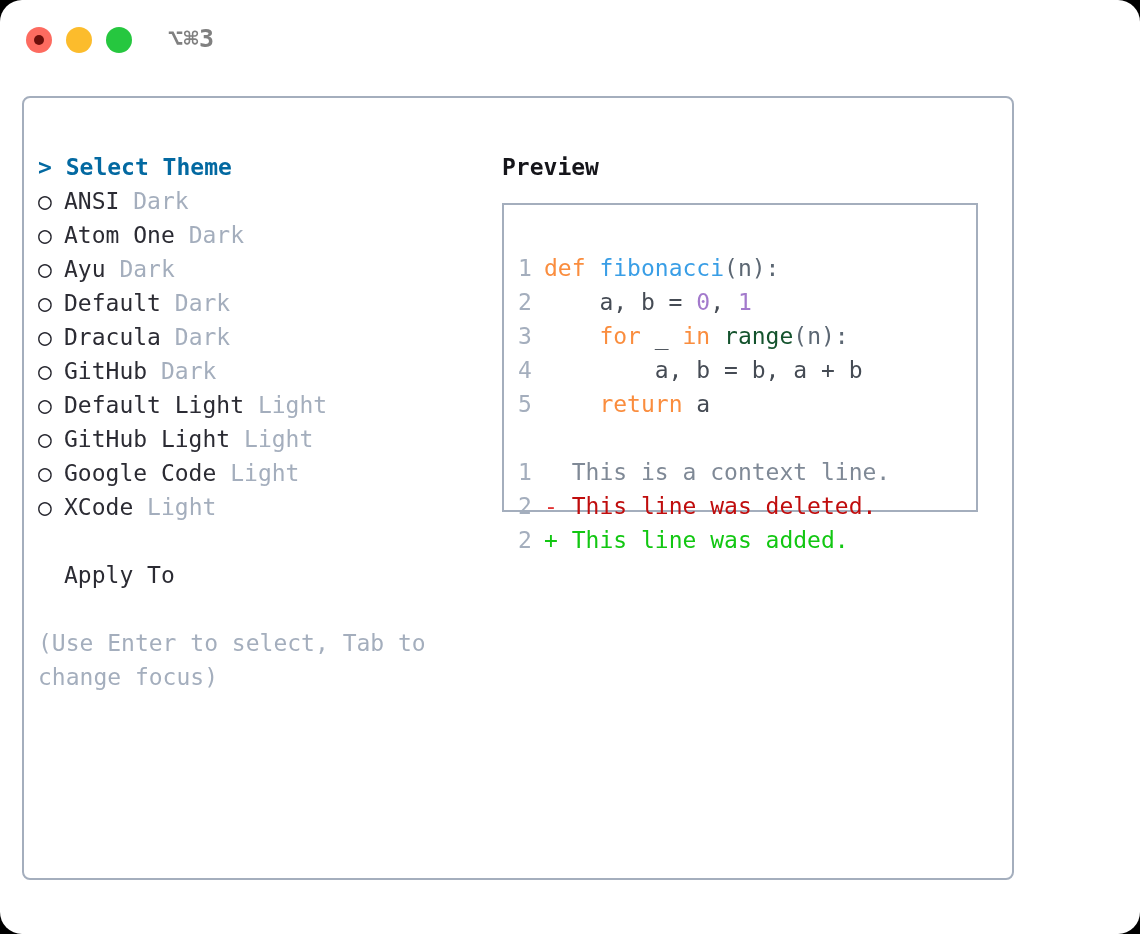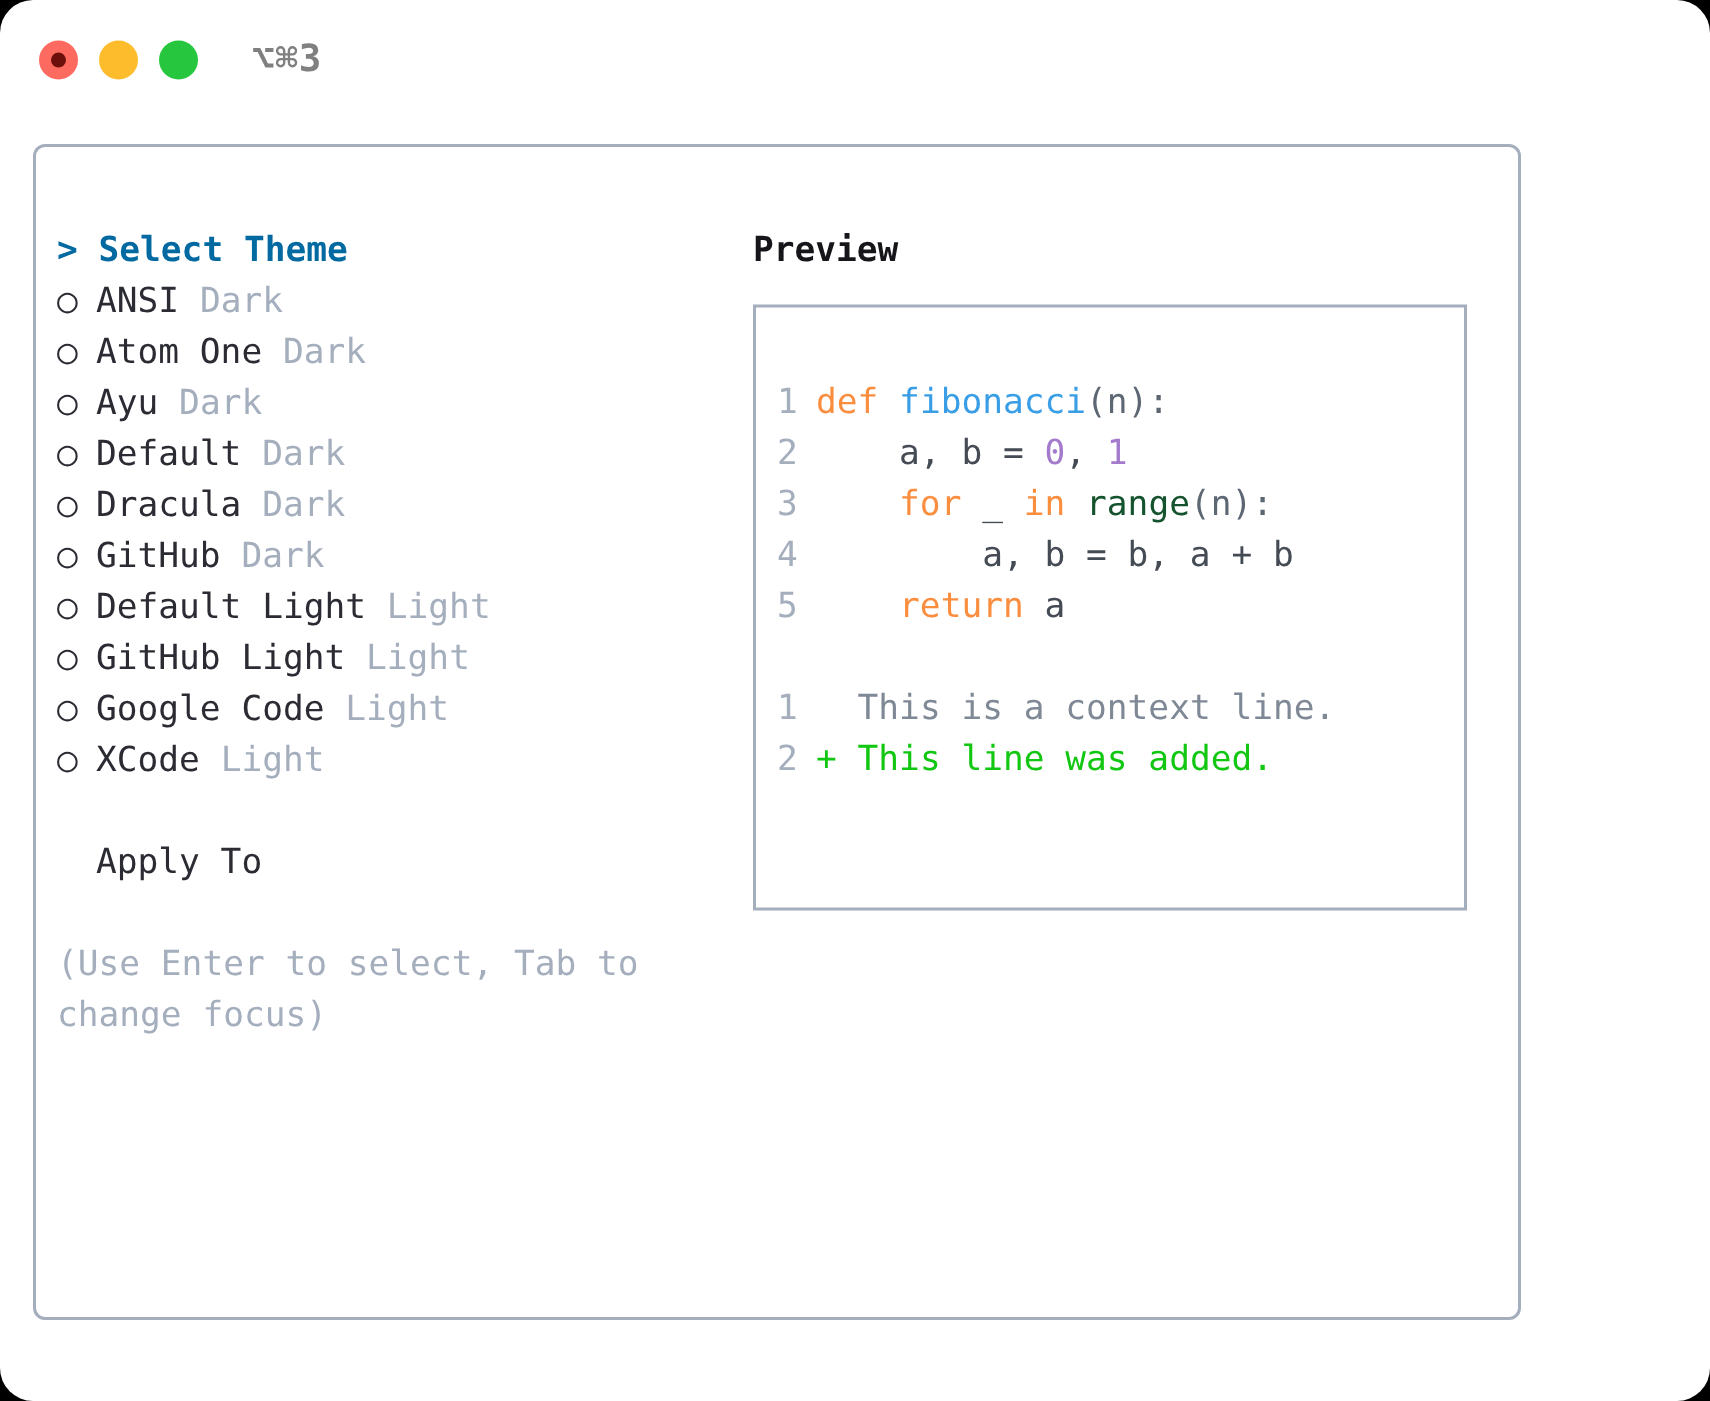--- a/index.html
+++ b/index.html
@@ -123,21 +123,21 @@
   }
   #preview-title {
     font-size: 23px;
     font-weight: bold;
     color: #15151a;
     line-height: 34px;
   }
   #preview-box {
     margin-top: 19px;
     width: 476px;
-    height: 404px;
+    height: 309px;
     border: 2px solid #a4aebd;
     box-sizing: border-box;
     background: #ffffff;
     position: relative;
   }
   #code-area {
     position: absolute;
     left: 14px;
     top: 46px;
     right: 6px;
@@ -208,19 +208,20 @@
       <div id="preview-title">Preview</div>
       <div id="preview-box">
         <div id="code-area">
             <div class="cline"><span class="ln">1</span><span class="kw">def</span><span> </span><span class="fn">fibonacci</span><span class="punc">(n):</span></div>
             <div class="cline"><span class="ln">2</span><span>    a, b = </span><span class="num">0</span><span>, </span><span class="num">1</span></div>
             <div class="cline"><span class="ln">3</span><span>    </span><span class="kw">for</span><span> _ </span><span class="kw">in</span><span> </span><span class="bi">range</span><span class="punc">(n):</span></div>
             <div class="cline"><span class="ln">4</span><span>        a, b = b, a + b</span></div>
             <div class="cline"><span class="ln">5</span><span>    </span><span class="kw">return</span><span> a</span></div>
             <div class="gap"></div>
             <div class="cline ctx"><span class="ln">1</span><span class="sign"> </span> <span>This is a context line.</span></div>
+            <div class="cline del"><span class="ln">2</span><span class="sign">-</span> <span>This line was deleted.</span></div>
             <div class="cline add"><span class="ln">2</span><span class="sign">+</span> <span>This line was added.</span></div>
           </div>
       </div>
     </div>
 
   </div>
 </div>
 
 </body></html>

